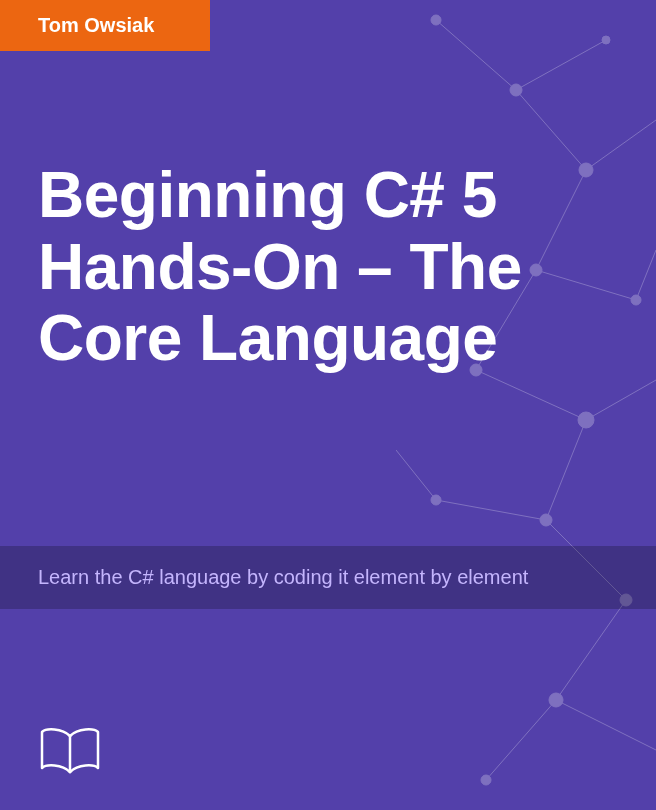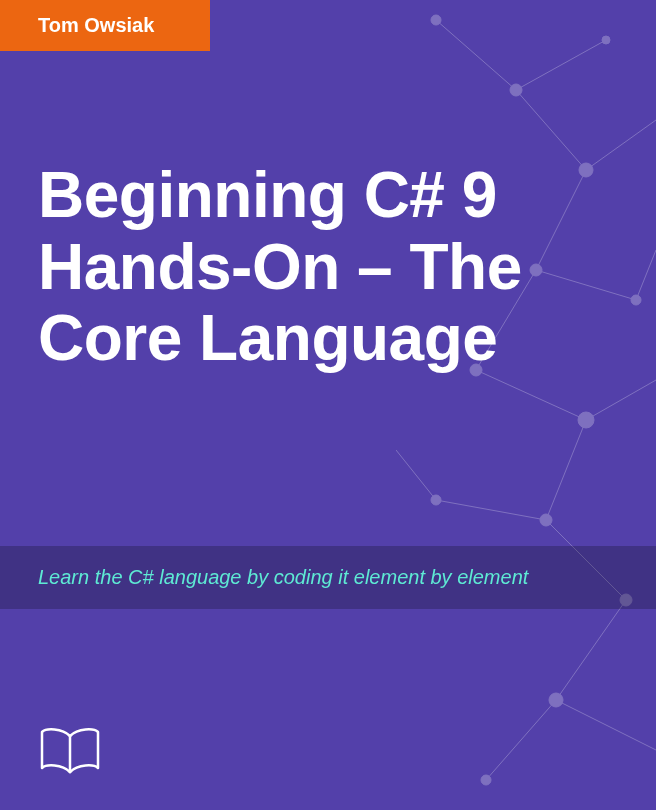--- a/index.html
+++ b/index.html
@@ -49,24 +49,23 @@
   }
   .subtitle-band {
     position: absolute;
     top: 546px;
     left: 0;
     right: 0;
     background: rgba(0,0,0,0.22);
     padding: 20px 38px;
   }
   .subtitle {
-    color: #5eead4;
+    color: #c4b5fd;
     font-size: 20px;
     font-weight: 400;
-    font-style: italic;
   }
   .book-icon {
     position: absolute;
     bottom: 34px;
     left: 38px;
     width: 64px;
     height: 50px;
   }
   .publisher {
     position: absolute;
@@ -122,21 +121,21 @@
       <circle cx="230" cy="600" r="6"></circle>
       <circle cx="160" cy="700" r="7"></circle>
       <circle cx="90" cy="780" r="5"></circle>
     </g>
   </svg>
 
   <div class="author-badge">
     <span>Tom Owsiak</span>
   </div>
 
-  <h1 class="title">Beginning C# 9 Hands-On – The Core Language</h1>
+  <h1 class="title">Beginning C# 5 Hands-On – The Core Language</h1>
 
   <div class="subtitle-band">
     <div class="subtitle">Learn the C# language by coding it element by element</div>
   </div>
 
   <svg class="book-icon" viewBox="0 0 64 50">
     <g fill="none" stroke="#fff" stroke-width="2.5" stroke-linecap="round" stroke-linejoin="round">
       <path d="M32 10 C 24 2, 8 2, 4 6 L 4 42 C 8 38, 24 38, 32 46"></path>
       <path d="M32 10 C 40 2, 56 2, 60 6 L 60 42 C 56 38, 40 38, 32 46"></path>
       <line x1="32" y1="10" x2="32" y2="46"></line>

